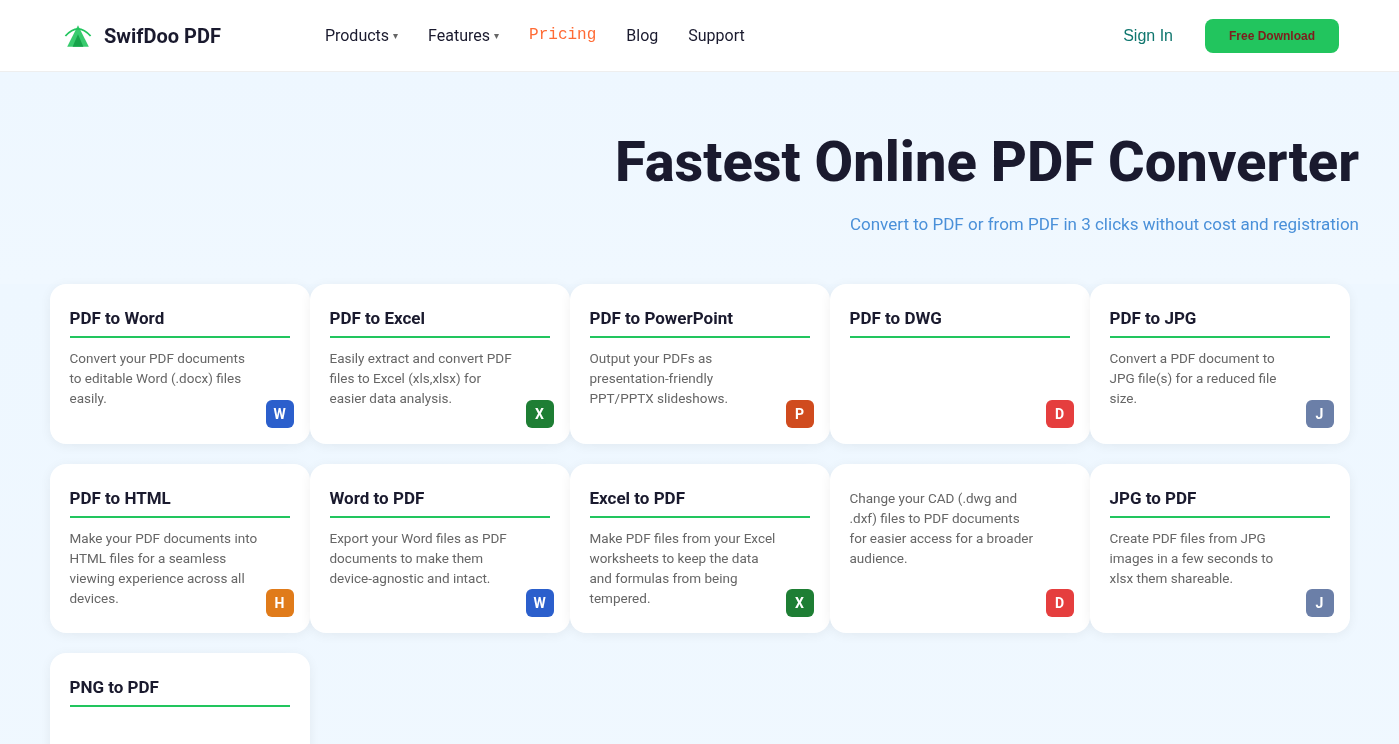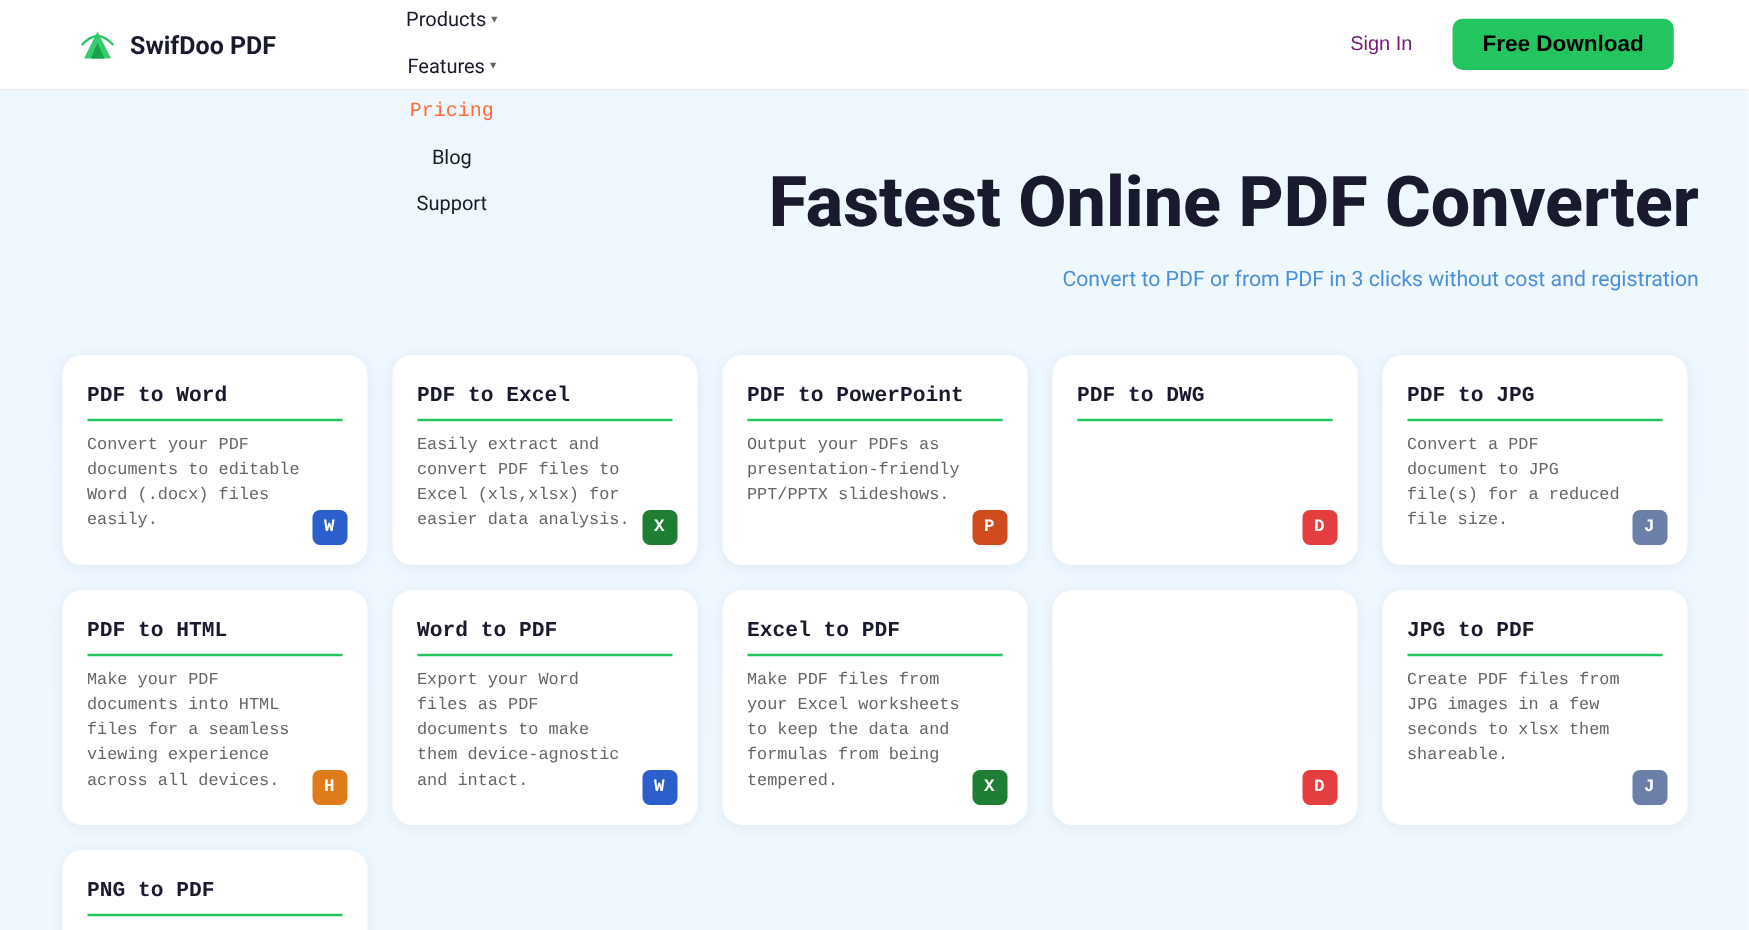--- a/index.html
+++ b/index.html
@@ -7,49 +7,48 @@
 
     
     nav {
       display: flex; align-items: center; justify-content: space-between;
       padding: 0 60px; height: 72px; border-bottom: 1px solid #eee;
       background: #fff; position: sticky; top: 0; z-index: 100;
     }
     .nav-left { display: flex; align-items: center; gap: 32px; }
     .logo { display: flex; align-items: center; gap: 8px; font-size: 20px; font-weight: 700; color: #1a1a2e; text-decoration: none; }
     .logo-icon { width: 36px; height: 36px; }
-    .nav-links { display: flex; align-items: center; gap: 6px; flex-direction: column; }
+    .nav-links { display: flex; align-items: center; gap: 6px; }
     .nav-link {
       font-size: 16px; color: #1a1a2e; text-decoration: none; padding: 6px 12px;
       border-radius: 6px; display: flex; align-items: center; gap: 4px; cursor: pointer;
     }
     .nav-link.active { color: #ff6b35; font-family: Liberation Mono, monospace; }
     .nav-chevron { font-size: 10px; color: #666; }
     .nav-right { display: flex; align-items: center; gap: 16px; }
-    .sign-in-btn { font-size: 16px; color: #701a75; background: none; border: none; cursor: pointer; padding: 8px 16px; }
+    .sign-in-btn { font-size: 16px; color: #0f766e; background: none; border: none; cursor: pointer; padding: 8px 16px; }
     .free-download-btn {
-      background: #22c55e; color: #000000; border: none; border-radius: 8px;
-      padding: 10px 24px; font-size: 18px; font-weight: 600; cursor: pointer;
+      background: #22c55e; color: #7f1d1d; border: none; border-radius: 8px;
+      padding: 10px 24px; font-size: 12px; font-weight: 600; cursor: pointer;
     }
 
     
     .hero {
       background: linear-gradient(180deg, #eef7ff 0%, #f0f8ff 100%);
       padding: 60px 40px 50px; text-align: right;
     }
     .hero h1 { font-size: 56px; font-weight: 800; color: #1a1a2e; line-height: 1.1; margin-bottom: 20px; }
     .hero p { font-size: 17px; color: #4a90d9; }
 
     
     .cards-section { background: linear-gradient(180deg, #eef7ff 0%, #f0f8ff 100%); padding: 0 40px 60px; }
     .cards-grid {
       display: grid;
       grid-template-columns: repeat(5, 1fr);
-      gap: 20px;
-      max-width: 1300px; margin: 0 auto; font-family: Liberation Mono, monospace;
+      max-width: 1300px; margin: 0 auto;
     }
     .card {
       background: #fff; border-radius: 16px; padding: 24px 20px;
       box-shadow: 0 2px 12px rgba(0,0,0,0.06); position: relative;
       min-height: 160px; cursor: pointer; transition: box-shadow 0.2s;
     }
     .card-title {
       font-size: 17px; font-weight: 700; color: #1a1a2e; margin-bottom: 10px;
       padding-bottom: 8px; border-bottom: 2px solid #22c55e;
     }
@@ -156,20 +155,21 @@
       <div class="card-title">Word to PDF</div>
       <div class="card-desc">Export your Word files as PDF documents to make them device-agnostic and intact.</div>
       <div class="card-icon icon-word2">W</div>
     </div>
       <div class="card">
       <div class="card-title">Excel to PDF</div>
       <div class="card-desc">Make PDF files from your Excel worksheets to keep the data and formulas from being tempered.</div>
       <div class="card-icon icon-excel2">X</div>
     </div>
       <div class="card">
+      <div class="card-desc">Change your CAD (.dwg and .dxf) files to PDF documents for easier access for a broader audience.</div>
       <div class="card-icon icon-dwg2">D</div>
     </div>
       <div class="card">
       <div class="card-title">JPG to PDF</div>
       <div class="card-desc">Create PDF files from JPG images in a few seconds to xlsx them shareable.</div>
       <div class="card-icon icon-jpg2">J</div>
     </div>
     </div>
   <div class="cards-grid" style="margin-top:20px;" id="row3">
       <div class="card">

